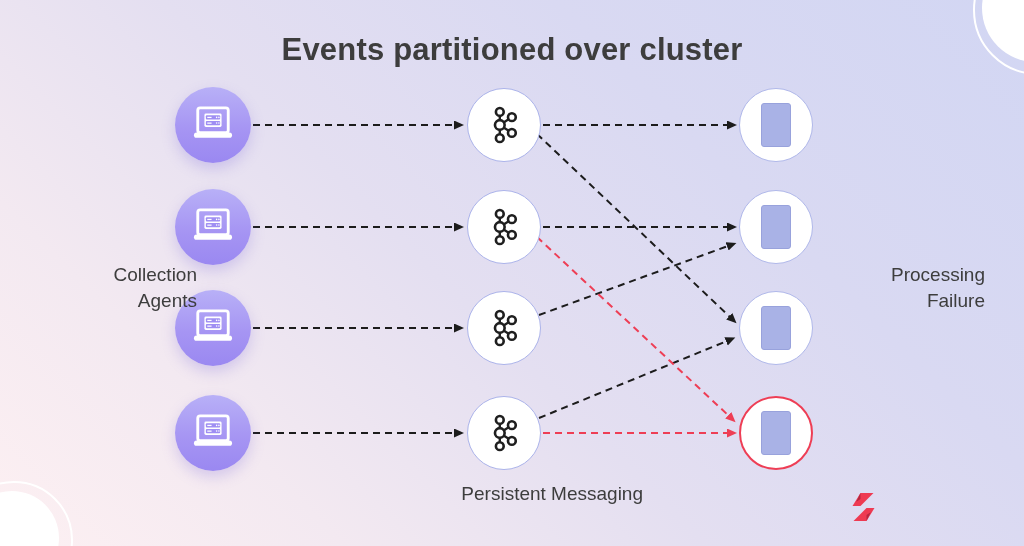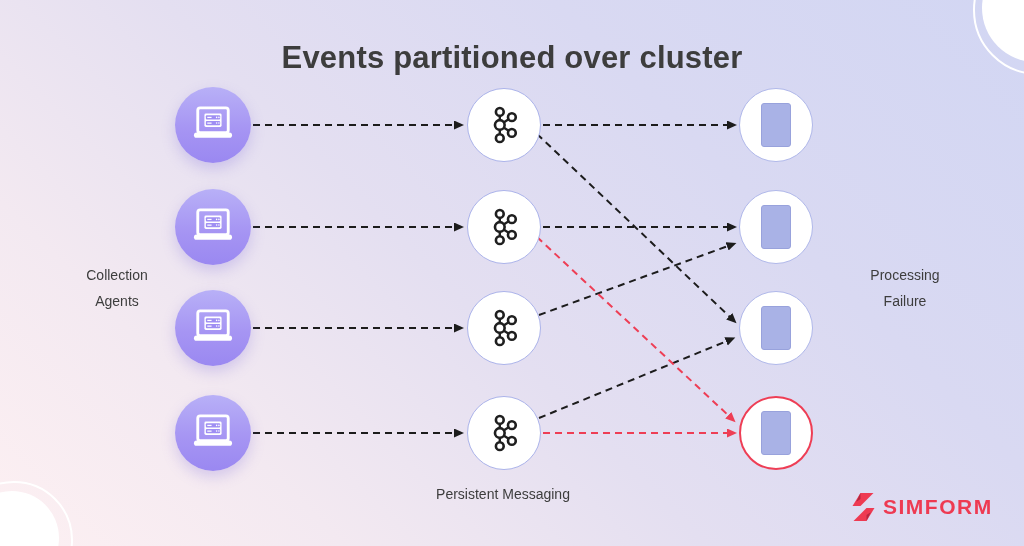--- a/index.html
+++ b/index.html
@@ -12,27 +12,27 @@
   }
   
   .corner-fill{position:absolute;background:#ffffff;border-radius:50%;}
   .corner-ring{position:absolute;border:2px solid #ffffff;border-radius:50%;background:transparent;}
   #corner-tr-fill{width:108px;height:108px;left:982px;top:-46px;}
   #corner-tr-ring{width:126px;height:126px;left:973px;top:-55px;}
   #corner-bl-fill{width:94px;height:94px;left:-35px;top:491px;}
   #corner-bl-ring{width:114px;height:114px;left:-45px;top:481px;}
 
   .title{
-    position:absolute;left:0;top:40px;width:1024px;
+    position:absolute;left:0;top:32px;width:1024px;
     text-align:center;font-size:31px;font-weight:bold;color:#3d3d3d;
     letter-spacing:0.2px;
   }
   .label{
-    position:absolute;color:#3d3d3d;font-size:14px;line-height:26px;
-    text-align:center;white-space:pre-line;
+    position:absolute;color:#3d3d3d;font-size:19px;line-height:26px;
+    text-align:right;white-space:pre-line;
   }
   #label-collection{left:37px;top:262px;width:160px;}
   #label-processing{left:825px;top:262px;width:160px;}
   #label-repartition{left:815px;top:406px;width:180px;color:#ee3e55;}
   #label-persistent{left:363px;top:481px;width:280px;}
 
   #edges{position:absolute;left:0;top:0;}
 
   .node{position:absolute;border-radius:50%;display:flex;align-items:center;justify-content:center;box-sizing:border-box;}
   .agent-node{
@@ -248,16 +248,15 @@
 Failure</div>
   <div id="label-persistent" class="label">Persistent Messaging</div>
 
   <div class="brand">
     <svg width="27" height="30" viewBox="0 0 26 30">
       <polygon points="23,1 10,1 2,14 10,14" fill="#ee3a52"></polygon>
       <polygon points="10,1 10,7 5.8,9.8" fill="#b52740"></polygon>
       <polygon points="3,29 16,29 24,16 16,16" fill="#ee3a52"></polygon>
       <polygon points="16,29 16,23 20.2,20.2" fill="#b52740"></polygon>
     </svg>
-    <span class="brand-text">SIMFORM</span>
   </div>
 
 </div>
 
 </body></html>

